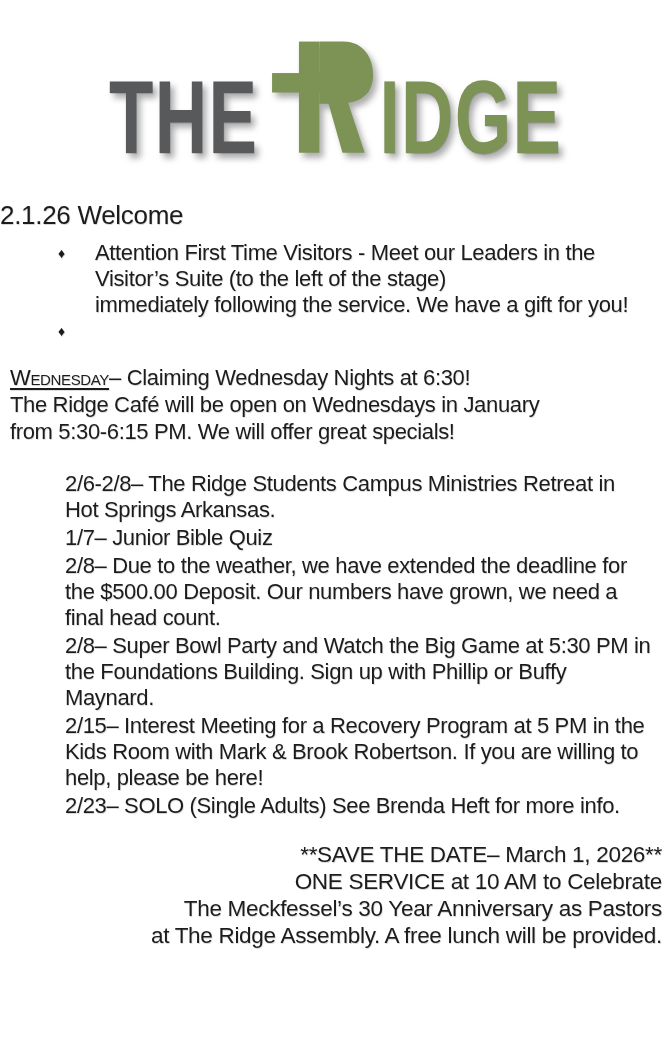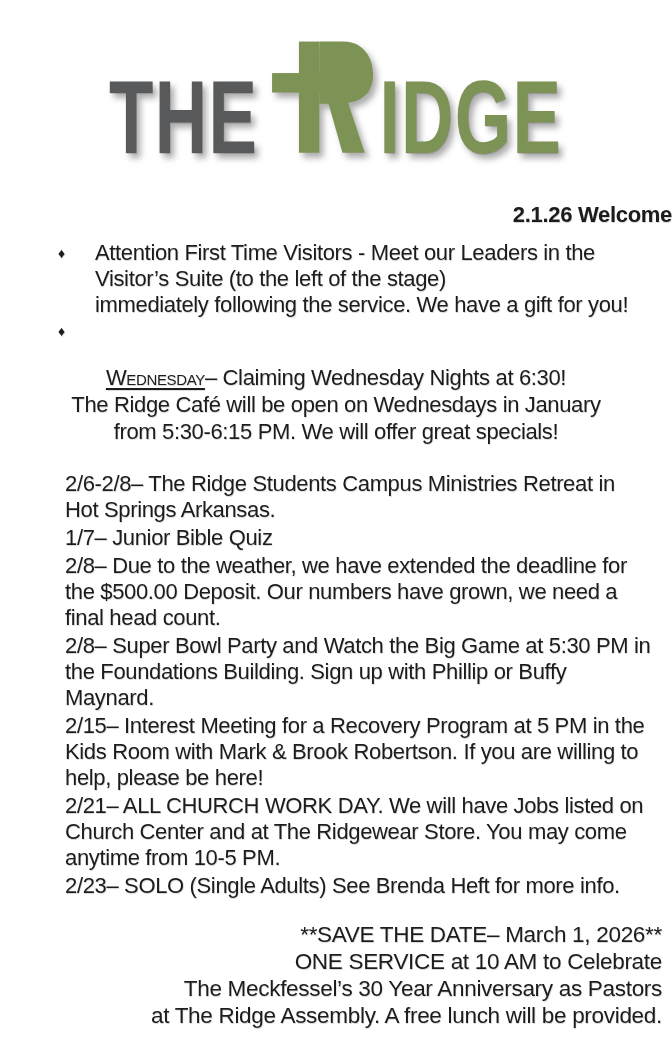--- a/index.html
+++ b/index.html
@@ -20,24 +20,24 @@
     width:454px;
     margin:34px auto 0 auto;
   }
   .logo-wrap svg {
     display:block;
     filter:drop-shadow(4px 5px 3px rgba(70,70,70,0.45));
   }
   
   .title {
     margin:34px 0 8px 0;
-    font-size:22px;
+    font-size:26px;
     line-height:34px;
-    font-weight:700;
-    text-align:right;
+    font-weight:400;
+    text-align:left;
     letter-spacing:-0.3px;
   }
   
   .bullets {
     list-style:none;
     margin:0;
     padding:0 18px 0 58px;
     font-size:22px;
     line-height:26px;
     letter-spacing:-0.35px;
@@ -45,21 +45,20 @@
   .bullets li { display:flex; align-items:flex-start; }
   .bullet-glyph {
     flex:0 0 37px;
     font-size:14px;
     line-height:26px;
     letter-spacing:0;
   }
   
   .wednesday {
     margin:20px 10px 0 10px;
-    text-align:center;
     font-size:22px;
     line-height:27px;
     letter-spacing:-0.35px;
   }
   .wed-word {
     font-variant:small-caps;
     text-decoration:underline;
     text-underline-offset:3px;
   }
   .wednesday p { margin:0; }
@@ -115,19 +114,18 @@
     <p><span class="wed-word">Wednesday</span><span>– Claiming Wednesday Nights at 6:30!</span></p>
     <p>The Ridge Café will be open on Wednesdays in January<br>from 5:30-6:15 PM. We will offer great specials!</p>
   </div>
 
   <div class="events">
     <p>2/6-2/8– The Ridge Students Campus Ministries Retreat in<br>Hot Springs Arkansas.</p>
     <p>1/7– Junior Bible Quiz</p>
     <p>2/8– Due to the weather, we have extended the deadline for<br>the $500.00 Deposit. Our numbers have grown, we need a<br>final head count.</p>
     <p>2/8– Super Bowl Party and Watch the Big Game at 5:30 PM in<br>the Foundations Building. Sign up with Phillip or Buffy Maynard.</p>
     <p>2/15– Interest Meeting for a Recovery Program at 5 PM in the<br>Kids Room with Mark &amp; Brook Robertson. If you are willing to<br>help, please be here!</p>
-    <p>2/21– ALL CHURCH WORK DAY. We will have Jobs listed on<br>Church Center and at The Ridgewear Store. You may come<br>anytime from 10-5 PM.</p>
     <p>2/23– SOLO (Single Adults) See Brenda Heft for more info.</p>
   </div>
 
   <div class="save">**SAVE THE DATE– March 1, 2026**<br>ONE SERVICE at 10 AM to Celebrate<br>The Meckfessel’s 30 Year Anniversary as Pastors<br>at The Ridge Assembly. A free lunch will be provided.</div>
 
 </div>
 
 </body></html>

